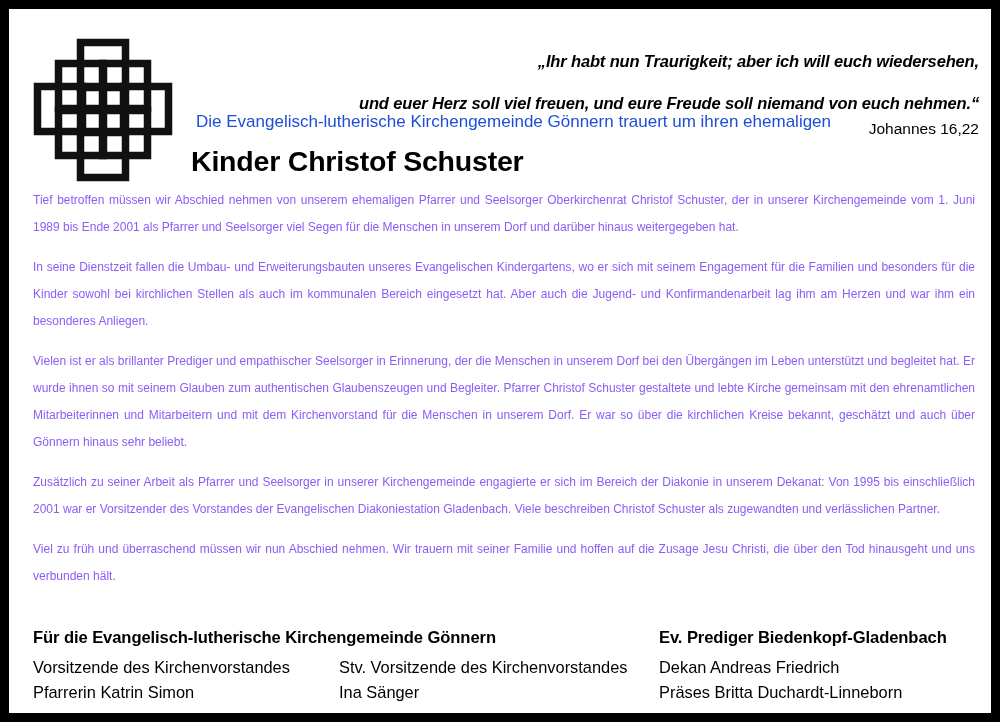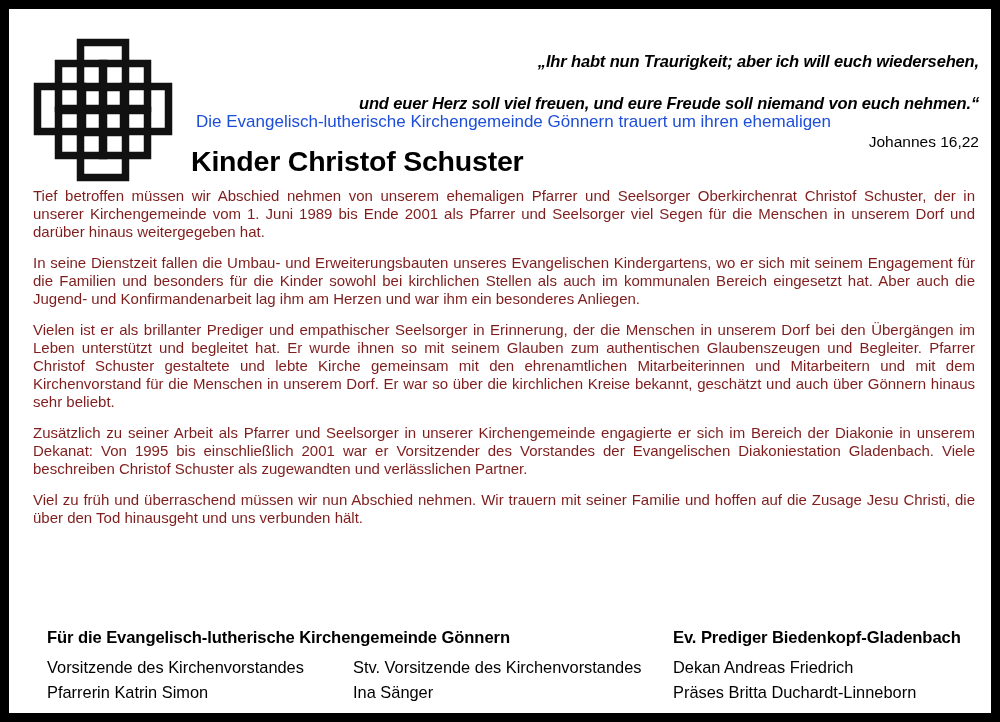--- a/index.html
+++ b/index.html
@@ -56,21 +56,21 @@
     font-size: 16.5px;
     line-height: 24px;
     letter-spacing: -0.15px;
     color: #000;
     margin-top: 18px;
   }
   .verse-ref {
     font-size: 15.5px;
     line-height: 22px;
     color: #000;
-    margin-top: 16px;
+    margin-top: 3px;
   }
 
   .intro-line {
     position: absolute;
     left: 187px;
     top: 101px;
     font-size: 17px;
     line-height: 24px;
     color: #1d4ed8;
   }
@@ -88,33 +88,33 @@
 
   
   .body-text {
     position: absolute;
     left: 24px;
     right: 16px;
     top: 178px;
   }
 
   .para {
-    font-size: 15px;
-    line-height: 18px;
+    font-size: 12px;
+    line-height: 27px;
     text-align: justify;
-    color: #7f1d1d;
+    color: #8b5cf6;
     margin: 0 0 13px 0;
     hyphens: none;
   }
   .para:last-child { margin-bottom: 7px; }
 
   
   .signatures {
     position: absolute;
-    left: 38px;
+    left: 24px;
     right: 16px;
     bottom: 8px;
   }
 
   .sig-head-row,
   .sig-row {
     display: flex;
     align-items: baseline;
   }
 

